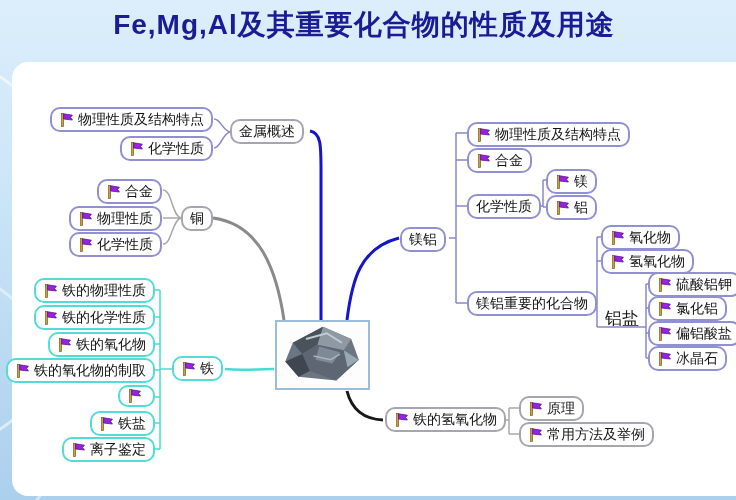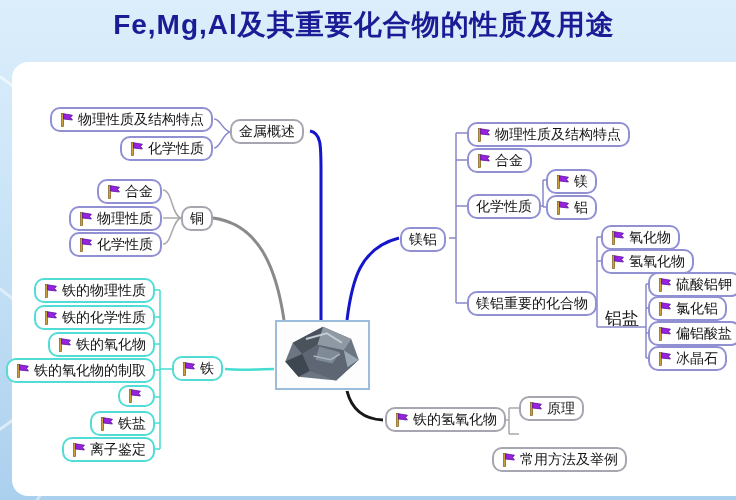--- a/index.html
+++ b/index.html
@@ -274,19 +274,19 @@
     </svg>
   <span>铁的氢氧化物</span>
 </div>
 <div class="node b-gray" style="left:519px;top:396px;">
   <svg class="flag" viewBox="0 0 15 16">
       <rect x="2.6" y="1.5" width="2" height="13" fill="#cda23c" stroke="#7c5a14" stroke-width="0.7"></rect>
       <path d="M4.6,1.8 L13.4,3.2 L11.6,5.4 L13.4,8 L4.6,7 Z" fill="#9722e0" stroke="#5c0fa0" stroke-width="0.8"></path>
     </svg>
   <span>原理</span>
 </div>
-<div class="node b-gray" style="left:492px;top:422px;margin-top:25px;">
+<div class="node b-gray" style="left:519px;top:422px;">
   <svg class="flag" viewBox="0 0 15 16">
       <rect x="2.6" y="1.5" width="2" height="13" fill="#cda23c" stroke="#7c5a14" stroke-width="0.7"></rect>
       <path d="M4.6,1.8 L13.4,3.2 L11.6,5.4 L13.4,8 L4.6,7 Z" fill="#9722e0" stroke="#5c0fa0" stroke-width="0.8"></path>
     </svg>
   <span>常用方法及举例</span>
 </div>
 
 </body></html>

